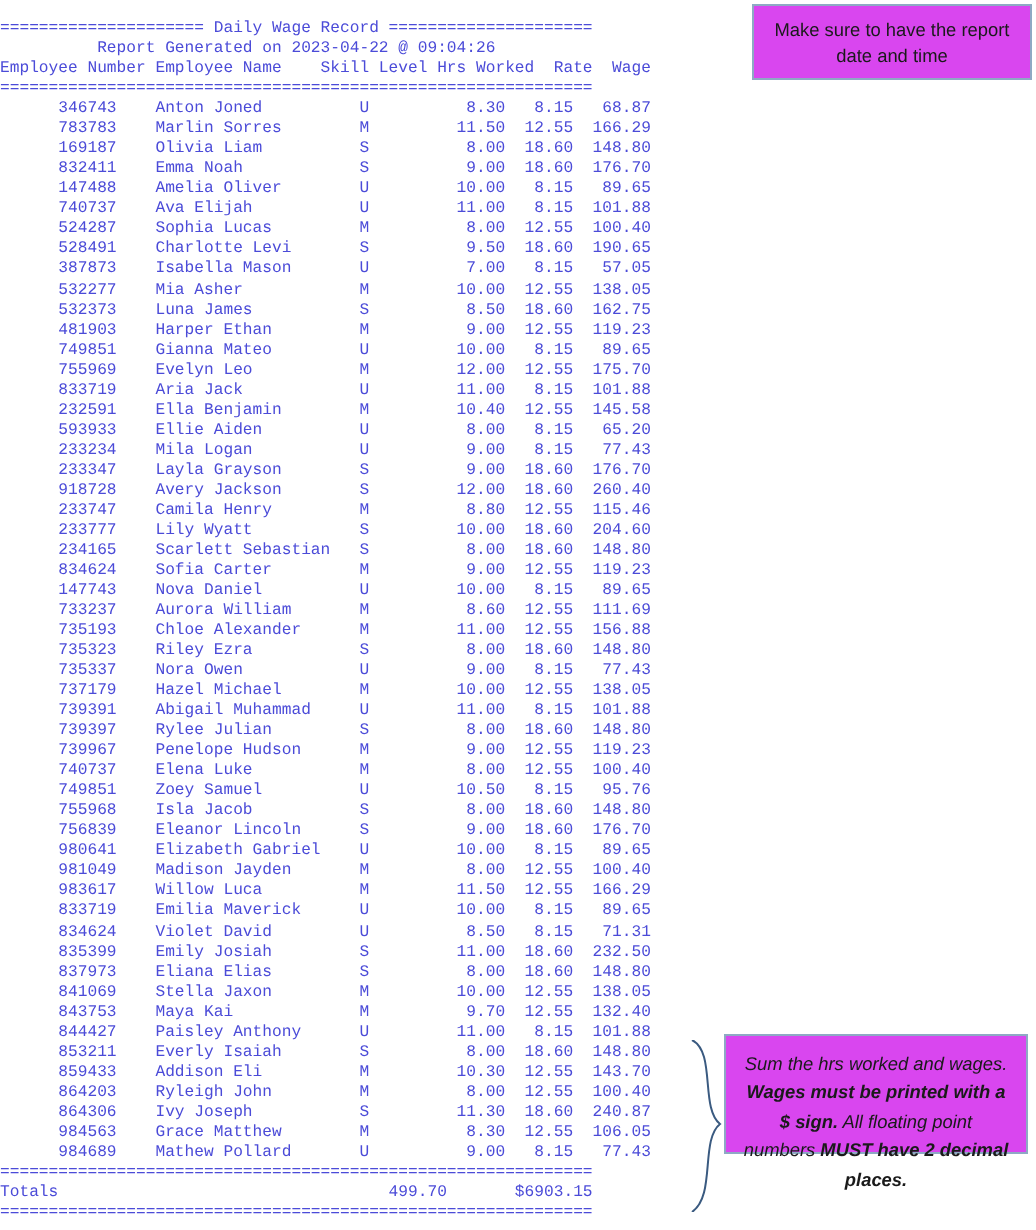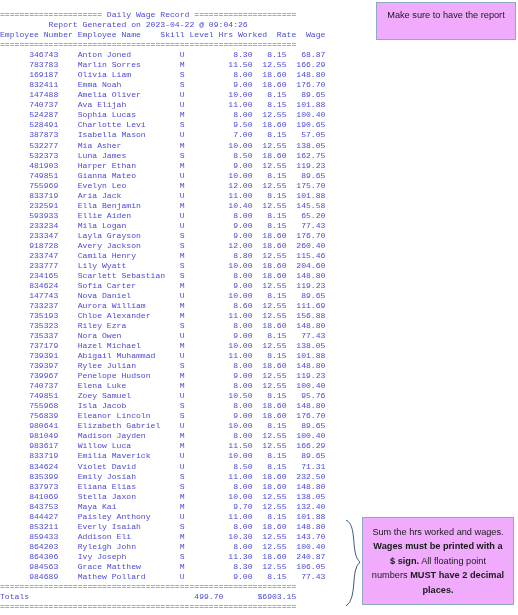--- a/index.html
+++ b/index.html
@@ -26,45 +26,46 @@
     font-family: Liberation Mono, monospace;
     font-size: 8.1px;
     line-height: 10.03px;
     white-space: pre;
     letter-spacing: 0px;
   }
 
   
   .callout {
     position: absolute;
-    background: #f0abfc;
+    background: #d946ef;
     border: 1px solid #8ea9c4;
     box-sizing: border-box;
     font-family: "Liberation Sans", sans-serif;
     color: #1a1a1a;
     text-align: center;
     z-index: 20;
   }
   #callout-date {
     left: 376px;
     top: 2px;
     width: 140px;
     height: 38px;
     font-size: 9.2px;
     line-height: 13px;
     padding: 6px 5px 0 5px;
   }
   #callout-sum {
     left: 362px;
     top: 517px;
     width: 152px;
-    height: 88px;
+    height: 60px;
     font-size: 9.2px;
     line-height: 14.4px;
     padding: 7px 8px 16px 8px;
+    font-style: italic;
   }
   .callout b { font-weight: bold; }
 
   
   .leader {
     position: absolute;
     z-index: 15;
     pointer-events: none;
   }
   #leader-top { left: 330px; top: 2px; }
@@ -137,17 +138,18 @@
 <svg class="leader" id="leader-top" width="60" height="40" viewBox="0 0 60 40">
   <polyline points="46,34 56,34 56,8 60,8" fill="none" stroke="#3a5a80" stroke-width="1"></polyline>
 </svg>
 
 <svg class="leader" id="leader-bottom" width="46" height="86" viewBox="0 0 46 86">
   <path d="M16,0 C28,6 20,34 30,42 C20,50 28,78 16,86" fill="none" stroke="#3a5a80" stroke-width="1"></path>
 </svg>
 
 <div class="callout" id="callout-date">
   <div>Make sure to have the report</div>
+  <div>date and time</div>
 </div>
 
 <div class="callout" id="callout-sum">
   <span>Sum the hrs worked and wages. </span><b>Wages must be printed with a $ sign.</b><span> All floating point numbers </span><b>MUST have 2 decimal places.</b>
 </div>
 
 </body></html>

